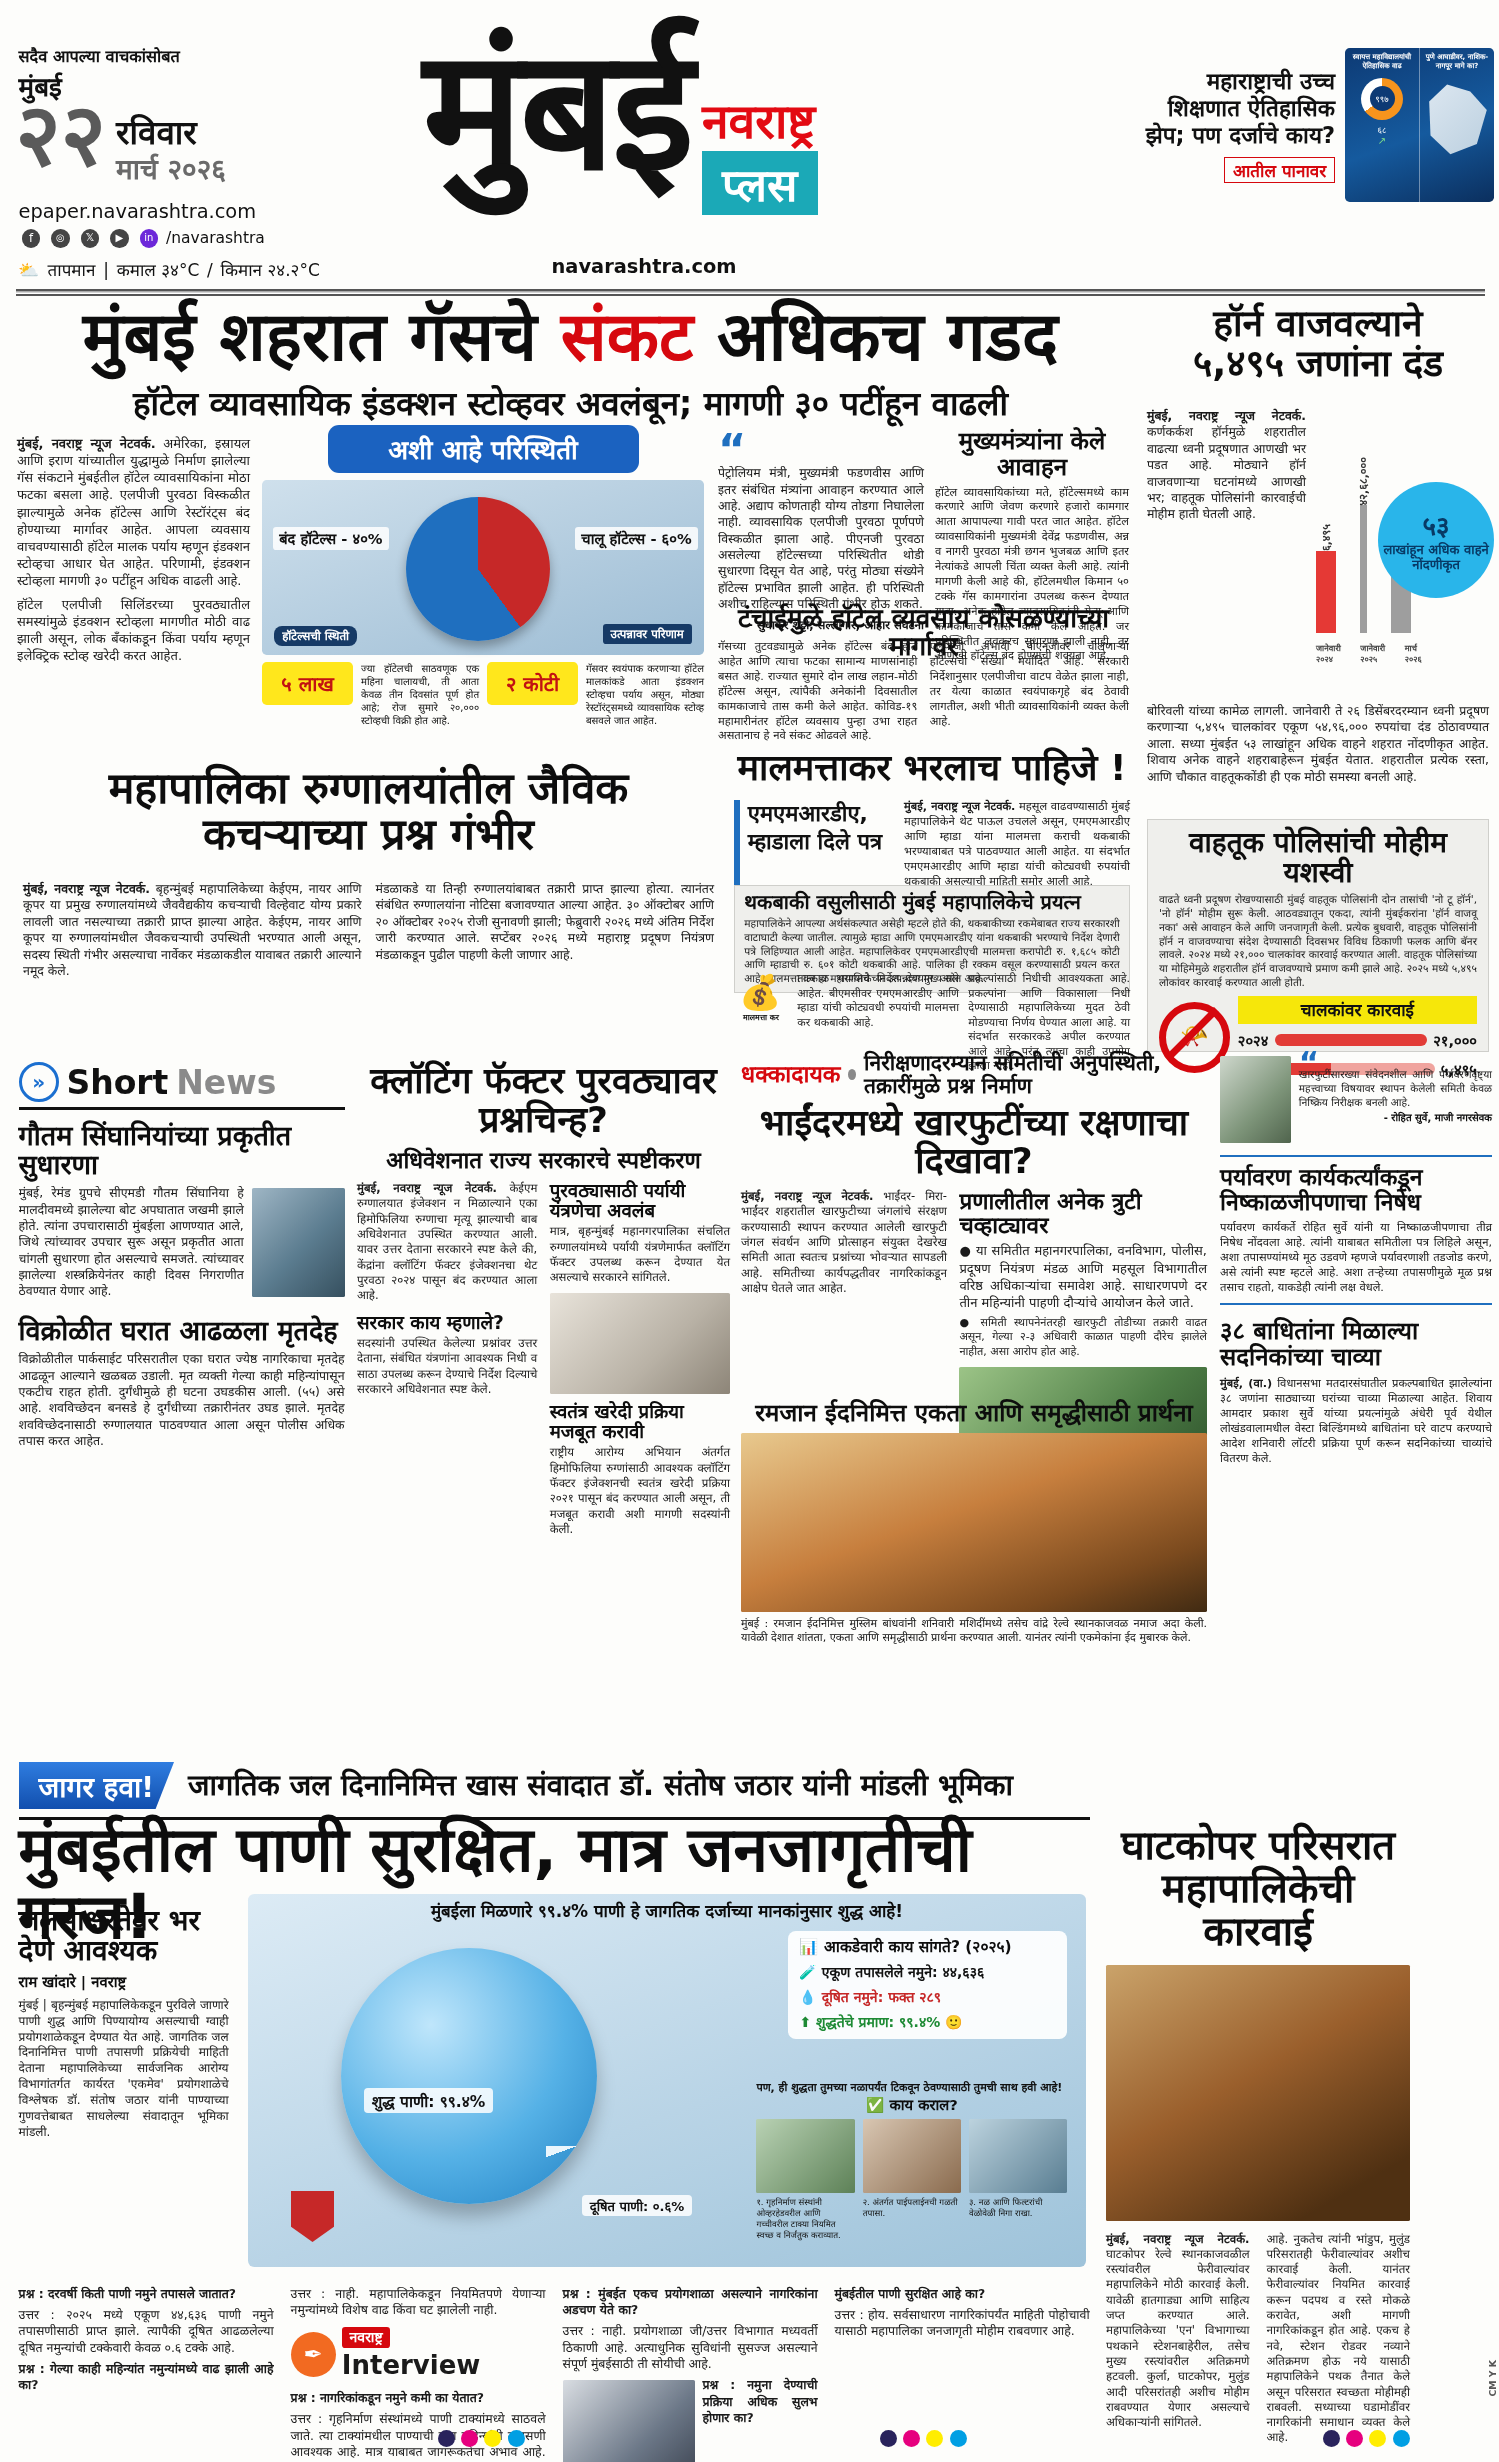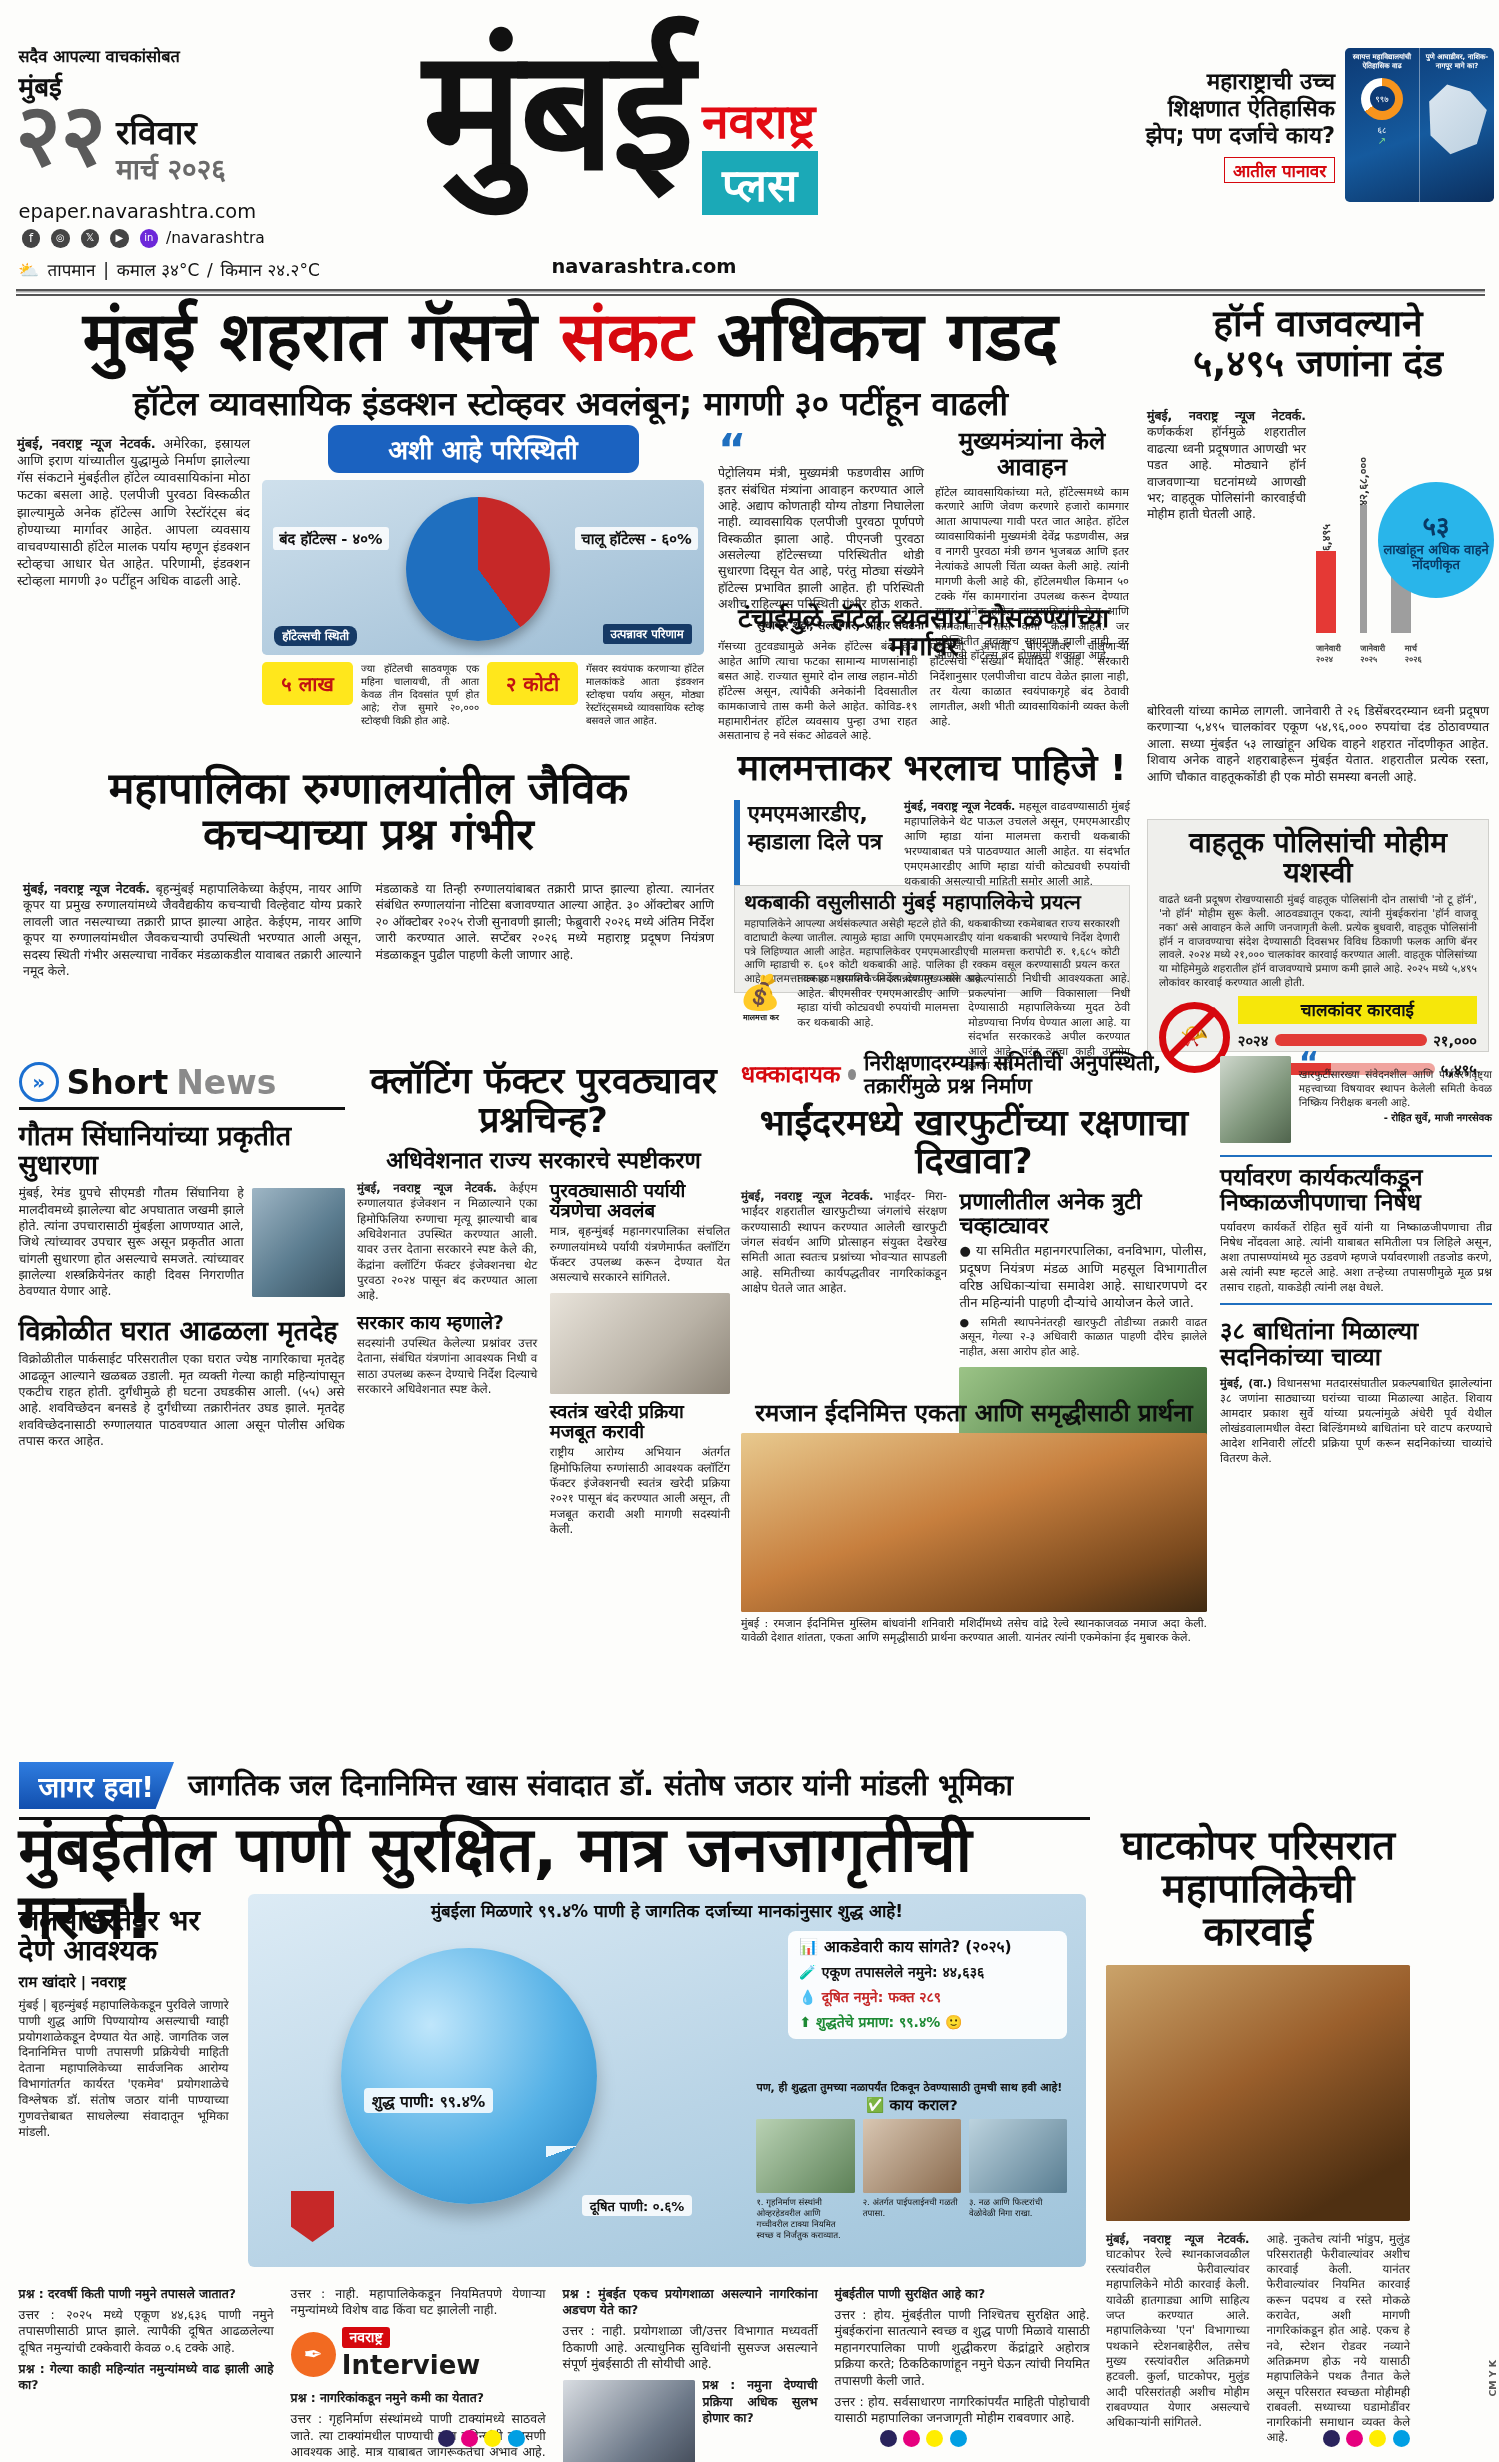--- a/index.html
+++ b/index.html
@@ -89,20 +89,21 @@
 
   <section>
     <h1 class="abs hl center" style="left:15.5px;top:300px;width:1110px;font-size:68px;margin:0;">
       <span>मुंबई शहरात गॅसचे </span><span class="red">संकट</span><span> अधिकच गडद</span>
     </h1>
     <h2 class="abs hl center" style="left:15.5px;top:386px;width:1110px;font-size:33px;margin:0;">हॉटेल व्यावसायिक इंडक्शन स्टोव्हवर अवलंबून; मागणी ३० पटींहून वाढली</h2>
 
     <div class="abs body-text" style="left:17px;top:435px;width:233px;font-size:13px;">
       <p style="margin:0;"><span class="byline">मुंबई, नवराष्ट्र न्यूज नेटवर्क.</span>
       <span>अमेरिका, इस्रायल आणि इराण यांच्यातील युद्धामुळे निर्माण झालेल्या गॅस संकटाने मुंबईतील हॉटेल व्यावसायिकांना मोठा फटका बसला आहे. एलपीजी पुरवठा विस्कळीत झाल्यामुळे अनेक हॉटेल्स आणि रेस्टॉरंट्स बंद होण्याच्या मार्गावर आहेत. आपला व्यवसाय वाचवण्यासाठी हॉटेल मालक पर्याय म्हणून इंडक्शन स्टोव्हचा आधार घेत आहेत. परिणामी, इंडक्शन स्टोव्हला मागणी ३० पटींहून अधिक वाढली आहे.</span></p>
+      <p style="margin:6.2px 0 0;">हॉटेल एलपीजी सिलिंडरच्या पुरवठ्यातील समस्यांमुळे इंडक्शन स्टोव्हला मागणीत मोठी वाढ झाली असून, लोक बँकांकडून किंवा पर्याय म्हणून इलेक्ट्रिक स्टोव्ह खरेदी करत आहेत.</p>
     </div>
 
     <div class="abs" style="left:262px;top:425px;width:442px;height:303px;">
       <div class="pill" style="margin:0 auto;width:311px;font-size:26px;padding:6.2px 0;">अशी आहे परिस्थिती</div>
       <div style="position:relative;margin-top:6.2px;height:175px;background:linear-gradient(160deg,#cfe0ec,#9cbcd4);border-radius:4.7px;">
         <div style="position:absolute;left:144px;top:17px;width:144px;height:144px;border-radius:50%;background:conic-gradient(#c62828 0 40%,#1f6fbf 40% 100%);box-shadow:0 6.2px 11px rgba(0,0,0,.3);"></div>
         <div style="position:absolute;left:11px;top:47px;font-size:14.7px;font-weight:bold;background:rgba(255,255,255,.85);padding:1.6px 6.2px;border-radius:3.1px;">बंद हॉटेल्स - ४०%</div>
         <div style="position:absolute;right:6.2px;top:47px;font-size:14.7px;font-weight:bold;background:rgba(255,255,255,.85);padding:1.6px 6.2px;border-radius:3.1px;">चालू हॉटेल्स - ६०%</div>
         <div style="position:absolute;left:12.4px;bottom:9px;font-size:11.6px;font-weight:bold;background:#163a66;color:#fff;padding:2.3px 7.8px;border-radius:8px;">हॉटेल्सची स्थिती</div>
         <div style="position:absolute;right:12.4px;bottom:11px;font-size:11.6px;font-weight:bold;background:#163a66;color:#fff;padding:2.3px 7.8px;border-radius:3.1px;">उत्पन्नावर परिणाम</div>
@@ -368,21 +369,20 @@
         <p>उत्तर : गृहनिर्माण संस्थांमध्ये पाणी टाक्यांमध्ये साठवले जाते. त्या टाक्यांमधील पाण्याची सहा महिन्यांनी तपासणी आवश्यक आहे. मात्र याबाबत जागरूकतेचा अभाव आहे. प्रक्रिया क्लिष्ट नसून अतिशय सोपी आहे.</p>
       </div>
       <div style="flex:1;" class="body-text">
         <p class="q">प्रश्न : मुंबईत एकच प्रयोगशाळा असल्याने नागरिकांना अडचण येते का?</p>
         <p>उत्तर : नाही. प्रयोगशाळा जी/उत्तर विभागात मध्यवर्ती ठिकाणी आहे. अत्याधुनिक सुविधांनी सुसज्ज असल्याने संपूर्ण मुंबईसाठी ती सोयीची आहे.</p>
         <div class="photo" style="width:132px;height:109px;float:left;margin:3.1px 7.8px 0 0;background:linear-gradient(135deg,#d9dde2,#6b7787 60%,#39404d);"></div>
         <p class="q">प्रश्न : नमुना देण्याची प्रक्रिया अधिक सुलभ होणार का?</p>
       </div>
       <div style="flex:1;" class="body-text">
         <p class="q">मुंबईतील पाणी सुरक्षित आहे का?</p>
-        <p>उत्तर : होय. मुंबईतील पाणी निश्चितच सुरक्षित आहे. मुंबईकरांना सातत्याने स्वच्छ व शुद्ध पाणी मिळावे यासाठी महानगरपालिका पाणी शुद्धीकरण केंद्रांद्वारे अहोरात्र प्रक्रिया करते; ठिकठिकाणांहून नमुने घेऊन त्यांची नियमित तपासणी केली जाते.</p>
         <p>उत्तर : होय. सर्वसाधारण नागरिकांपर्यंत माहिती पोहोचावी यासाठी महापालिका जनजागृती मोहीम राबवणार आहे.</p>
       </div>
     </div>
   </section>
 
   <section class="abs" style="left:1106px;top:1770px;width:304px;">
     <h2 class="hl center" style="font-size:40px;margin:54px 0 11px;">घाटकोपर परिसरात महापालिकेची कारवाई</h2>
     <div class="photo photo-warm" style="width:100%;height:256px;background:linear-gradient(150deg,#caa36a,#9a5f2c 45%,#4f3012 85%);"></div>
     <div style="display:flex;gap:17px;margin-top:11px;">
       <div class="body-text" style="flex:1;font-size:11.6px;"><span class="byline">मुंबई, नवराष्ट्र न्यूज नेटवर्क.</span> <span>घाटकोपर रेल्वे स्थानकाजवळील रस्त्यांवरील फेरीवाल्यांवर महापालिकेने मोठी कारवाई केली. यावेळी हातगाड्या आणि साहित्य जप्त करण्यात आले. महापालिकेच्या 'एन' विभागाच्या पथकाने स्टेशनबाहेरील, तसेच मुख्य रस्त्यांवरील अतिक्रमणे हटवली. कुर्ला, घाटकोपर, मुलुंड आदी परिसरांतही अशीच मोहीम राबवण्यात येणार असल्याचे अधिकाऱ्यांनी सांगितले.</span></div>

